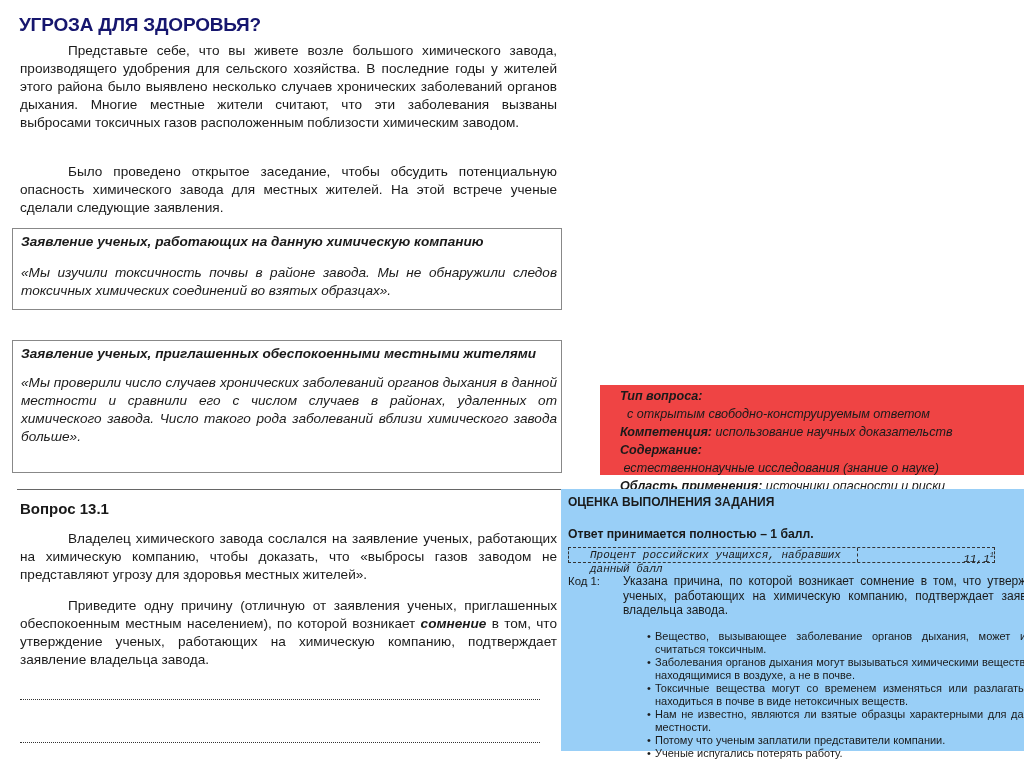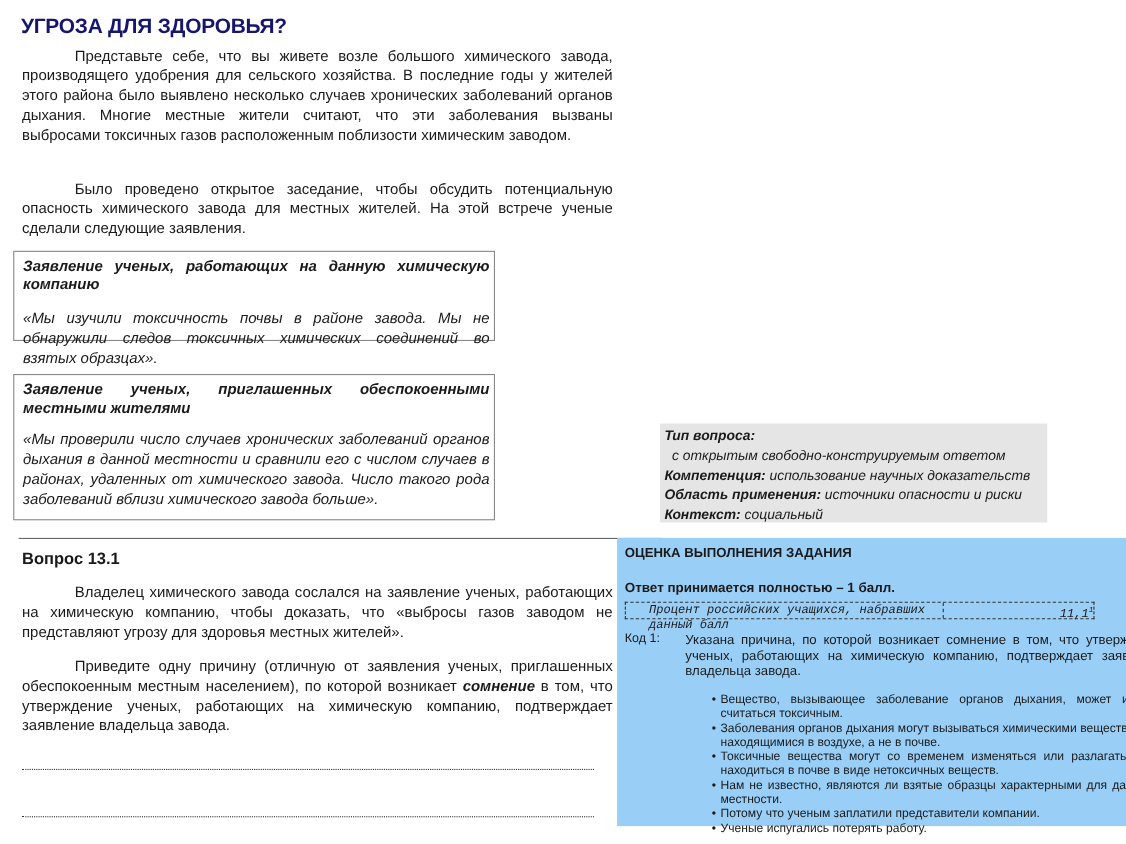--- a/index.html
+++ b/index.html
@@ -11,21 +11,21 @@
     .title {
       position: absolute; left: 19px; top: 14px;
       font-size: 19px; font-weight: bold; color: #16166e; letter-spacing: -0.2px;
     }
     .para {
       position: absolute; left: 20px; width: 537px;
       font-size: 13.6px; line-height: 18px; text-align: justify;
       text-indent: 48px; margin: 0;
     }
     .box {
-      position: absolute; left: 12px; width: 438px;
+      position: absolute; left: 12px; width: 550px;
       border: 1px solid #888; box-sizing: border-box; padding: 4px 4px 0 8px;
     }
     .box-head {
       font-weight: bold; font-style: italic; font-size: 13.6px; line-height: 17px;
       text-align: justify; margin: 0;
     }
     .box-body {
       font-style: italic; font-size: 13.6px; line-height: 18px;
       text-align: justify; margin: 14px 0 0 0;
     }
@@ -33,22 +33,22 @@
       position: absolute; left: 17px; top: 489px; width: 585px; height: 1px; background: #666;
     }
     .q-title {
       position: absolute; left: 20px; top: 500px; font-weight: bold; font-size: 15px;
     }
     .answer-line {
       position: absolute; left: 20px; width: 520px; height: 0;
       border-bottom: 1px dotted #333;
     }
     .meta {
-      position: absolute; left: 600px; top: 385px; width: 352px; height: 90px;
-      background: #e5e5e5; box-sizing: border-box; padding: 2px 4px;
+      position: absolute; left: 600px; top: 385px; width: 424px; height: 90px;
+      background: #ef4444; box-sizing: border-box; padding: 2px 20px;
       font-size: 12.6px; line-height: 18px; font-style: italic;
     }
     .meta .k { font-weight: bold; }
     .score {
       position: absolute; left: 561px; top: 489px; width: 506px; height: 262px;
       background: #99cff7; box-sizing: border-box; padding: 6px 7px;
       font-size: 11.4px; color: #1a1a1a;
     }
     .score-title { font-weight: bold; font-size: 12px; margin: 0; }
     .score-full { font-weight: bold; font-size: 12.2px; margin: 18px 0 0 0; }
@@ -92,20 +92,21 @@
 
 <p class="para" style="top:530px;">Владелец химического завода сослался на заявление ученых, работающих на химическую компанию, чтобы доказать, что «выбросы газов заводом не представляют угрозу для здоровья местных жителей».</p>
 <p class="para" style="top:597px;"><span>Приведите одну причину (отличную от заявления ученых, приглашенных обеспокоенным местным населением), по которой возникает </span><b><i>сомнение</i></b><span> в том, что утверждение ученых, работающих на химическую компанию, подтверждает заявление владельца завода.</span></p>
 
 <div class="answer-line" style="top:699px;"></div>
 <div class="answer-line" style="top:742px;"></div>
 
 <div class="meta">
   <div><span class="k">Тип вопроса:</span><span style="white-space:pre;">  с открытым свободно-конструируемым ответом</span></div>
   <div><span class="k">Компетенция:</span><span style="white-space:pre;"> использование научных доказательств</span></div>
+  <div><span class="k">Содержание:</span><span style="white-space:pre;"> естественнонаучные исследования (знание о науке)</span></div>
   <div><span class="k">Область применения:</span><span style="white-space:pre;"> источники опасности и риски</span></div>
   <div><span class="k">Контекст:</span><span style="white-space:pre;"> социальный</span></div>
 </div>
 
 <div class="score">
   <p class="score-title">ОЦЕНКА ВЫПОЛНЕНИЯ ЗАДАНИЯ</p>
   <p class="score-full">Ответ принимается полностью – 1 балл.</p>
   <div class="pct">
     <div class="lbl">Процент российских учащихся, набравших данный балл</div>
     <div class="val"><span>11,1</span><sup>1</sup></div>

